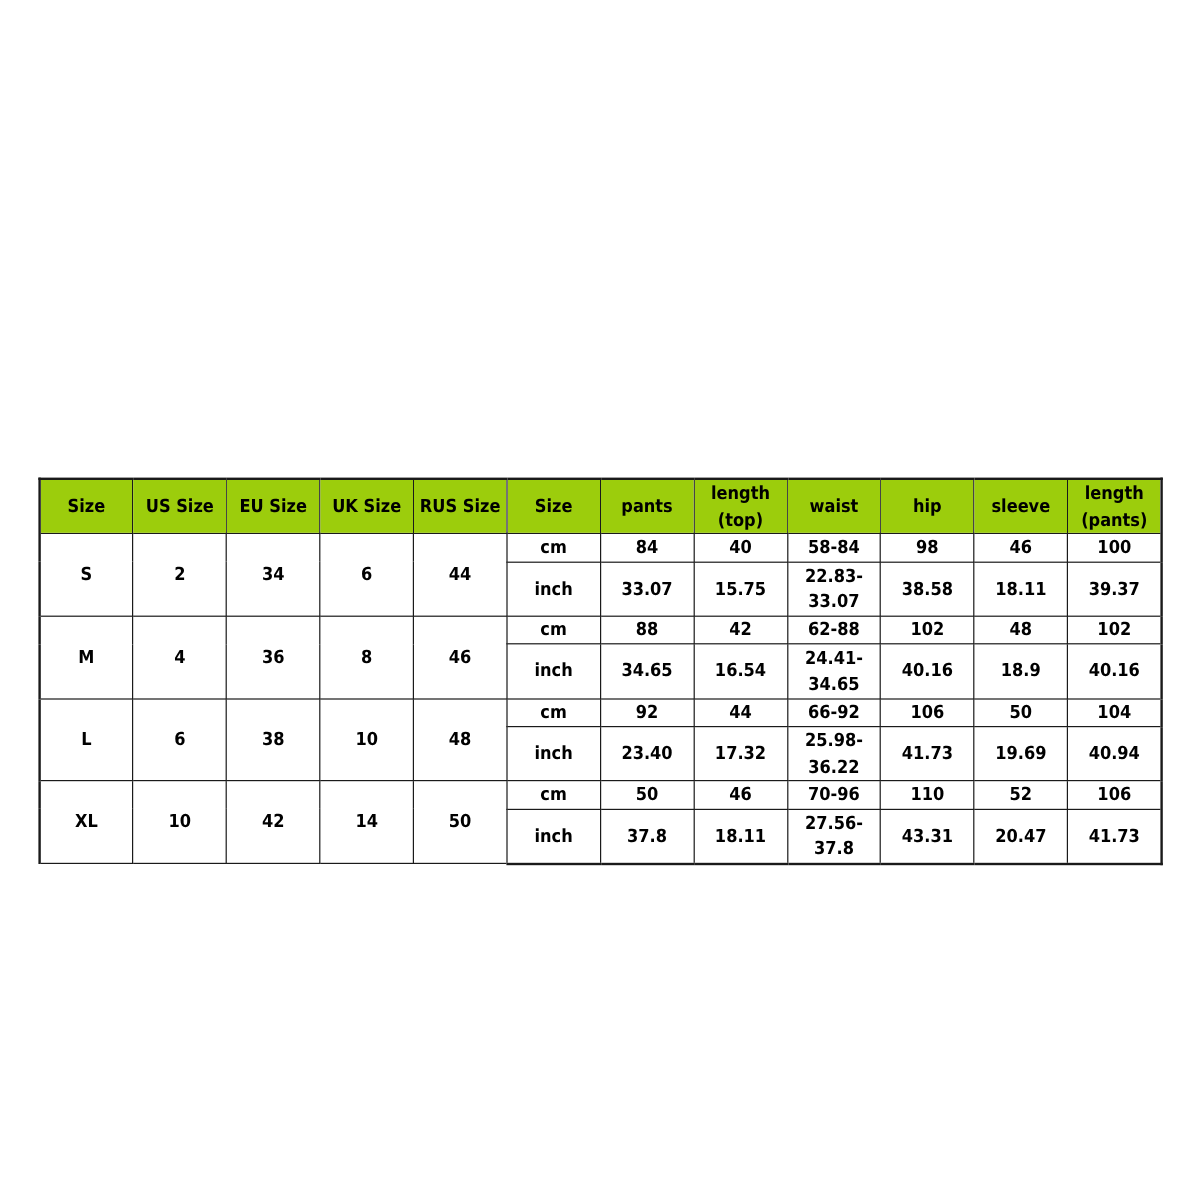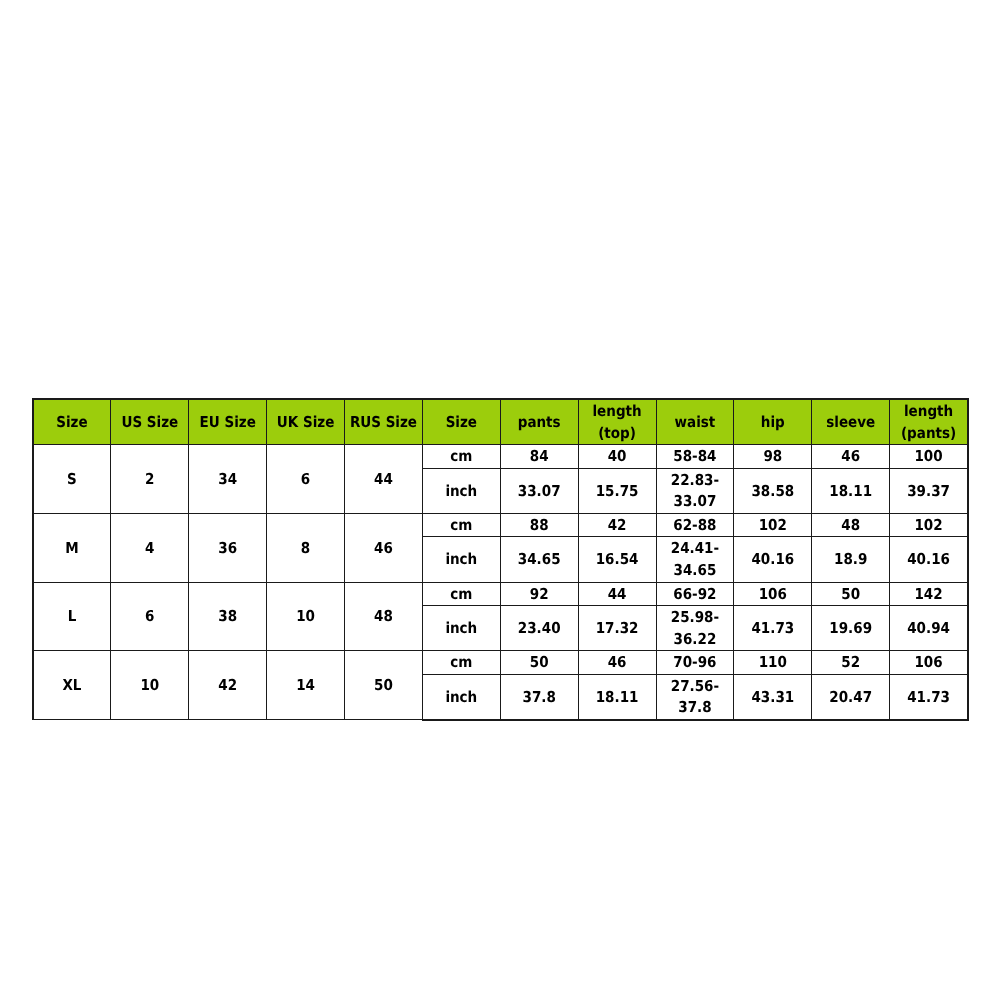--- a/index.html
+++ b/index.html
@@ -235,21 +235,21 @@
           <td class="unit-row">
               <span class="celltxt">66-92</span>
             </td>
           <td class="unit-row">
               <span class="celltxt">106</span>
             </td>
           <td class="unit-row">
               <span class="celltxt">50</span>
             </td>
           <td class="unit-row edge-right">
-              <span class="celltxt">142</span>
+              <span class="celltxt">104</span>
             </td>
         </tr>
         <tr class="g2">
           <td class="inch-row">
               <span class="celltxt">inch</span>
             </td>
           <td class="inch-row">
               <span class="celltxt">23.40</span>
             </td>
           <td class="inch-row">

